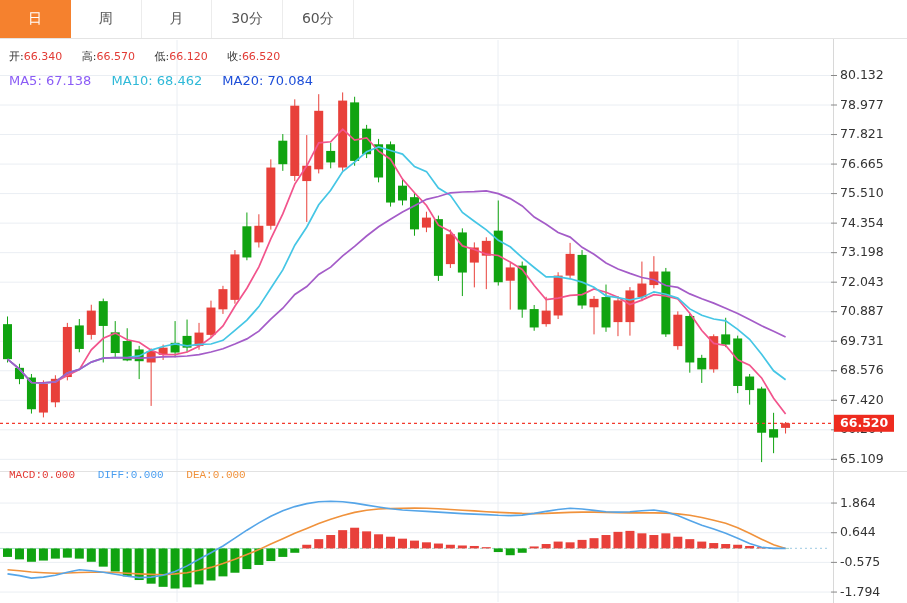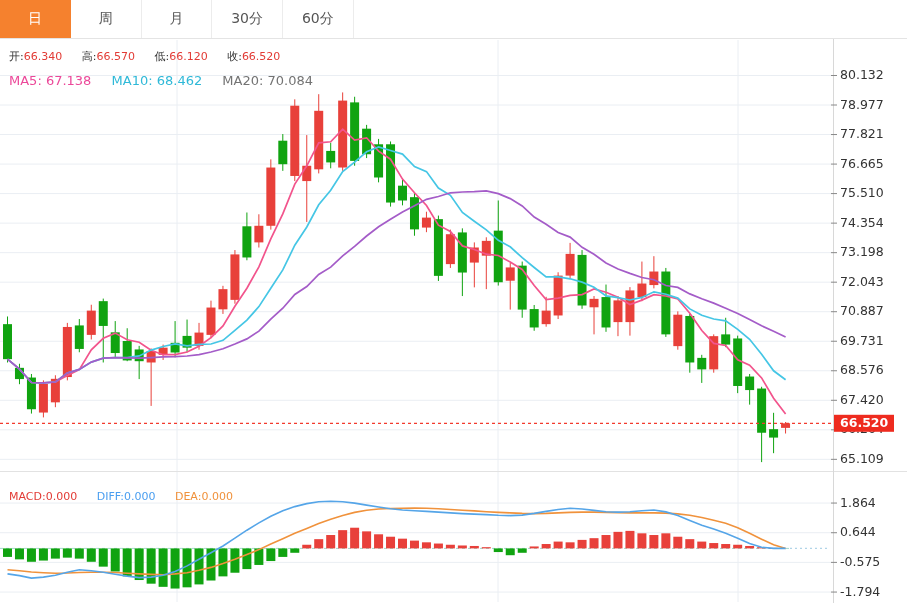--- a/index.html
+++ b/index.html
@@ -7,24 +7,24 @@
        font-family:"DejaVu Sans","Liberation Sans",sans-serif;}
   .tabbar{position:absolute;top:0;left:0;width:907px;height:38px;display:flex;
           background:#fff;border-bottom:1px solid #e4e4e4;z-index:3;}
   .tab{width:70.75px;height:38px;box-sizing:border-box;border-right:1px solid #ececec;
        display:flex;align-items:center;justify-content:center;font-size:14px;color:#555;cursor:pointer;}
   .tab.active{background:#f5812e;color:#fff;border-right:1px solid #f5812e;}
   svg.chart{position:absolute;top:0;left:0;z-index:1;}
   .overlay{position:absolute;z-index:2;font-size:11px;white-space:nowrap;color:#333;}
   .ohlc-row{top:49px;left:9px;}
   .ma-row{top:73px;left:9px;font-size:13px;}
-  .macd-row{top:490px;left:9px;}
+  .macd-row{top:469px;left:9px;font-family:Liberation Mono, monospace;}
   .grp{margin-right:16px;}
-  .red{color:#e23b35;} .pink{color:#ec4899;} .cyan{color:#2fb9d8;text-align:center;}
-  .purple{color:#737373;} .blue{color:#4a9ef0;} .orange{color:#f0923c;}
+  .red{color:#e23b35;} .pink{color:#8b5cf6;} .cyan{color:#2fb9d8;text-align:center;}
+  .purple{color:#1d4ed8;} .blue{color:#4a9ef0;} .orange{color:#f0923c;}
   .lbl{color:#333;}
 </style>
 </head>
 <body>
 
 <div class="app">
   <div class="tabbar" id="tabbar">
       <div class="tab active">日</div>
       <div class="tab">周</div>
       <div class="tab">月</div>

